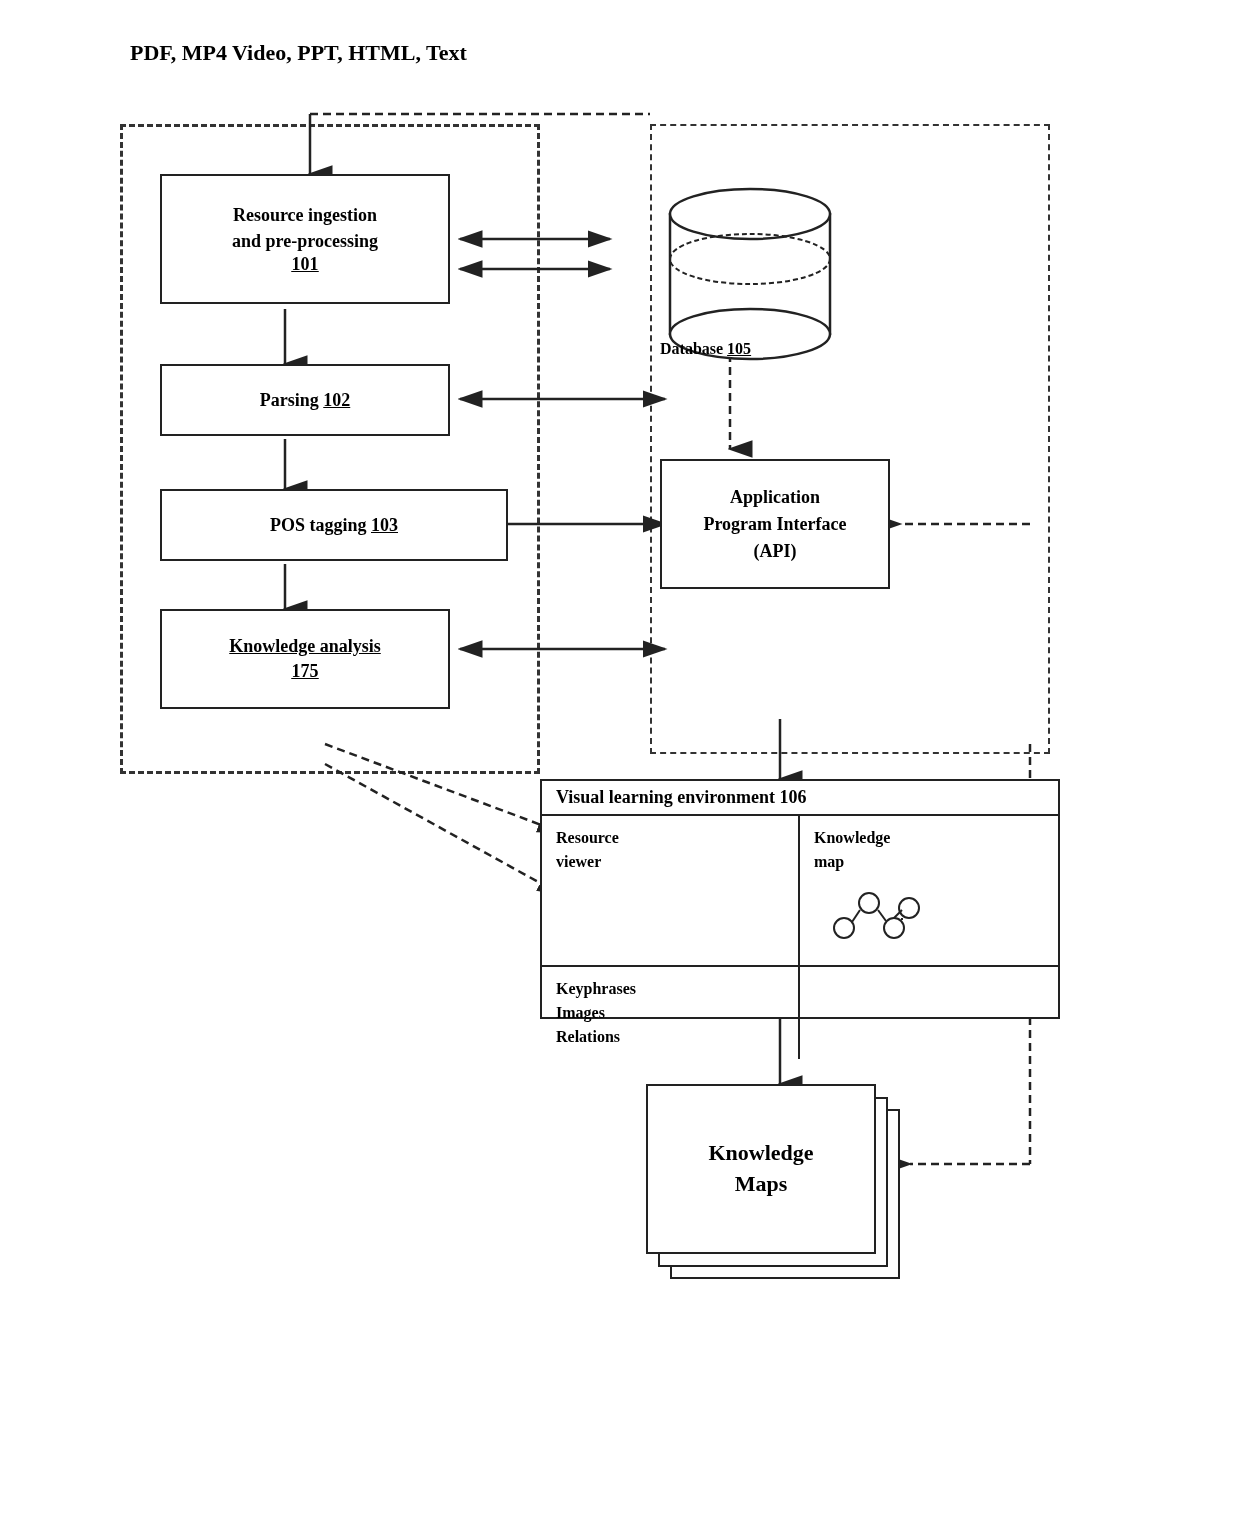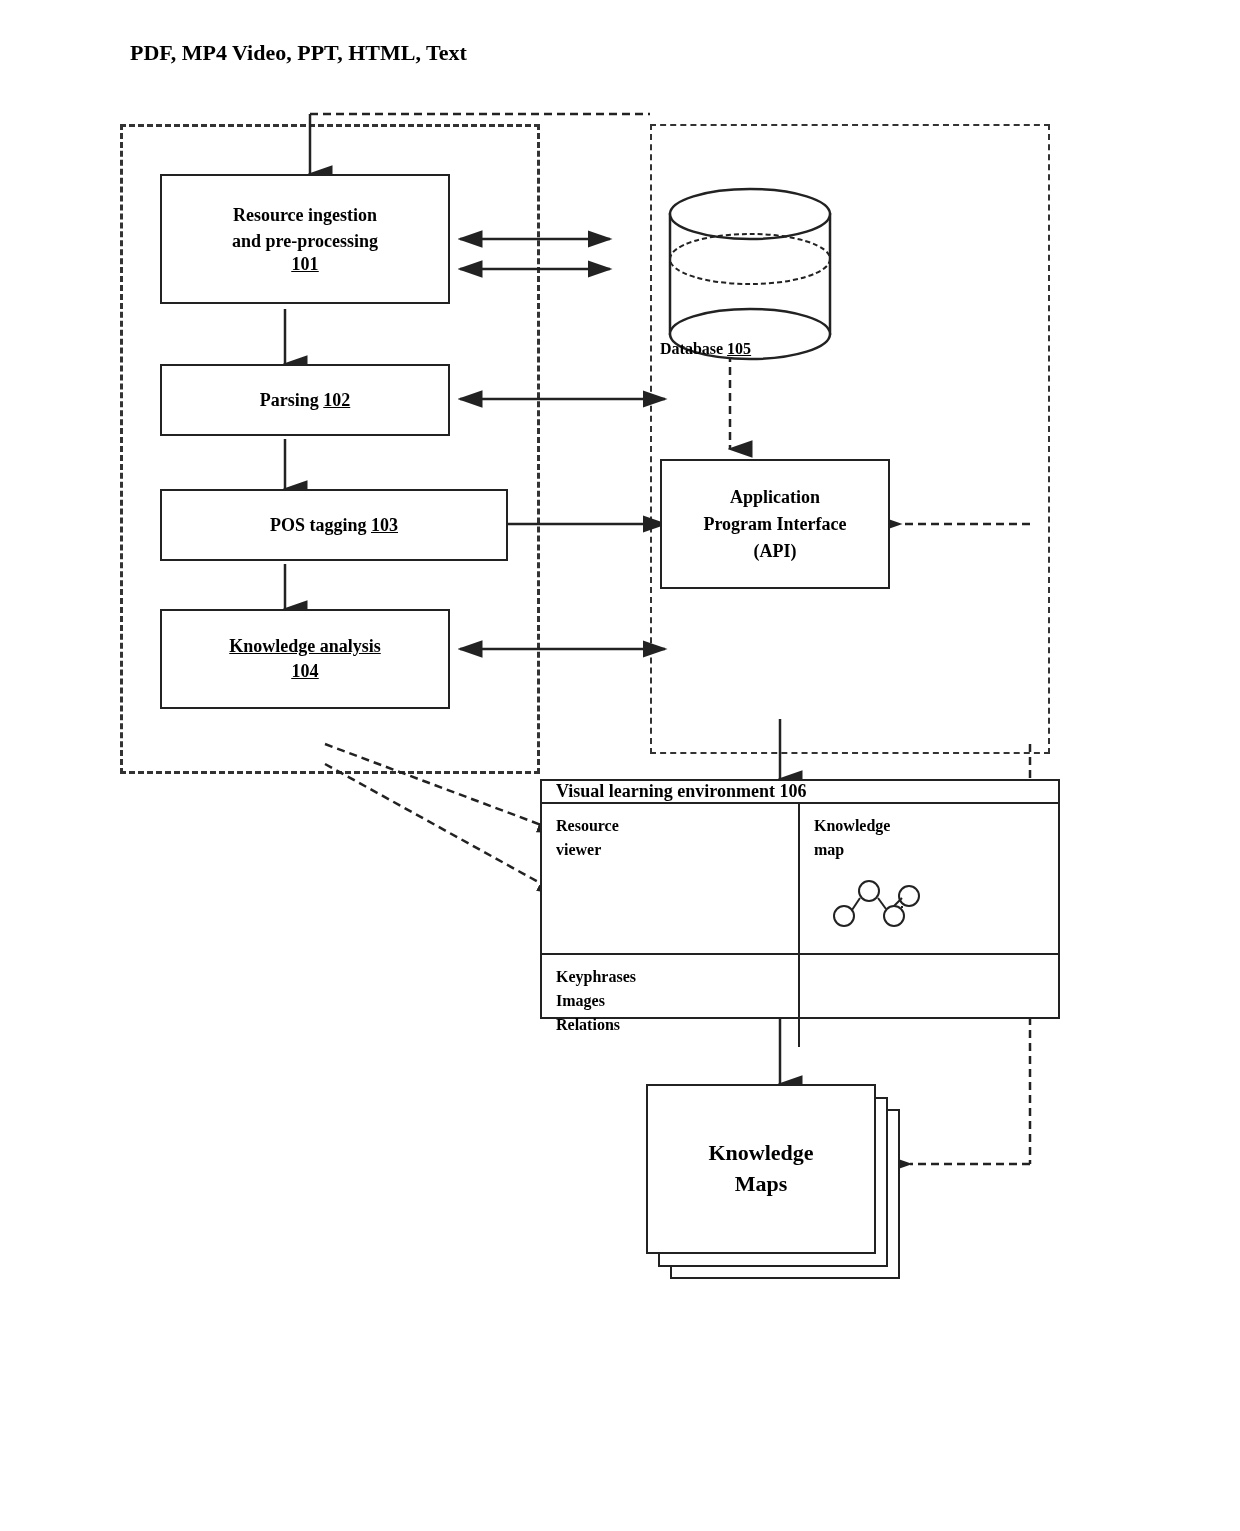--- a/index.html
+++ b/index.html
@@ -78,21 +78,21 @@
     
     .vle-box {
       position: absolute;
       border: 2.5px solid #222;
       background: #fff;
       z-index: 4;
     }
     .vle-title {
       font-size: 18px;
       font-weight: bold;
-      padding: 0 14px;
+      padding: 6px 14px;
       border-bottom: 2px solid #222;
     }
     .vle-grid {
       display: grid;
       grid-template-columns: 1fr 1fr;
       grid-template-rows: auto auto;
     }
     .vle-cell {
       padding: 10px 14px;
       font-size: 16px;
@@ -212,21 +212,21 @@
 
     <div class="box" style="left:90px; top:280px; width:290px; height:72px;">
       <span style="font-size:18px; font-weight:bold;">Parsing <u>102</u></span>
     </div>
 
     <div class="box" style="left:90px; top:405px; width:348px; height:72px;">
       <span style="font-size:18px; font-weight:bold;">POS tagging <u>103</u></span>
     </div>
 
     <div class="box" style="left:90px; top:525px; width:290px; height:100px;">
-      <span style="font-size:18px; font-weight:bold; line-height:1.4;text-decoration:underline;">Knowledge analysis<br><u>104</u></span>
+      <span style="font-size:18px; font-weight:bold; line-height:1.4;text-decoration:underline;">Knowledge analysis<br><u>175</u></span>
     </div>
 
     <div class="cylinder" style="left:590px; top:80px; width:180px; height:200px;">
       <svg width="180" height="200" viewBox="0 0 180 200" xmlns="http://www.w3.org/2000/svg">
 
         <rect x="10" y="50" width="160" height="120" fill="#fff" stroke="#222" stroke-width="2.5"></rect>
 
         <ellipse cx="90" cy="50" rx="80" ry="25" fill="#fff" stroke="#222" stroke-width="2.5"></ellipse>
 
         <ellipse cx="90" cy="170" rx="80" ry="25" fill="#fff" stroke="#222" stroke-width="2.5"></ellipse>

